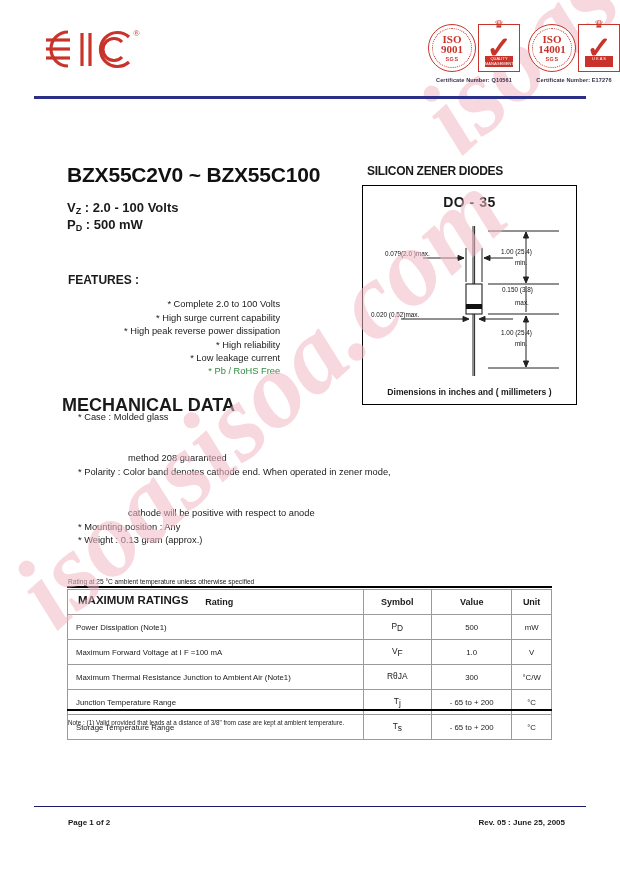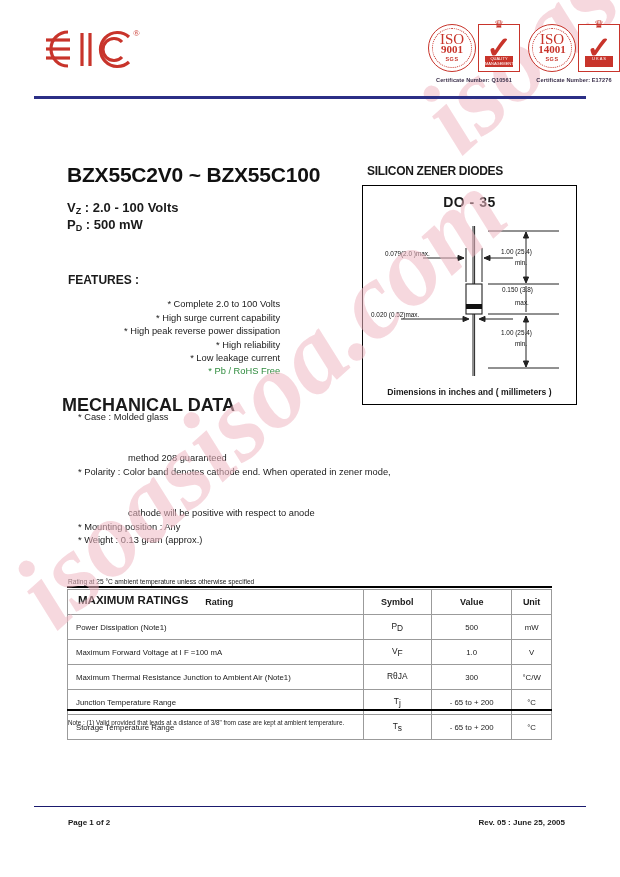--- a/index.html
+++ b/index.html
@@ -41,21 +41,21 @@
   .cert-marks{display:flex;align-items:center;gap:2px;}
   .iso-round{
     width:46px;height:46px;border:1.4px solid #c8342b;border-radius:50%;
     display:flex;flex-direction:column;align-items:center;justify-content:center;
     color:#c8342b;position:relative;background:#fff;
   }
   .iso-round .ring{
     position:absolute;left:3px;top:3px;right:3px;bottom:3px;
     border:1px dotted #c8342b;border-radius:50%;
   }
-  .iso-round .iso-t{font-family:"Liberation Serif",serif;font-size:15px;line-height:10px;font-weight:normal;}
+  .iso-round .iso-t{font-family:"Liberation Serif",serif;font-size:11px;line-height:10px;font-weight:bold;}
   .iso-round .iso-n{font-family:"Liberation Serif",serif;font-size:11px;line-height:11px;font-weight:bold;}
   .iso-round .sgs{font-size:5.5px;font-weight:bold;letter-spacing:.5px;margin-top:1px;}
   .iso-sq{
     width:40px;height:46px;border:1.4px solid #c8342b;background:#fff;
     position:relative;display:flex;align-items:center;justify-content:center;
   }
   .crown{position:absolute;left:50%;top:-6px;transform:translateX(-50%);
     font-size:11px;color:#c8342b;line-height:11px;}
   .tick{font-size:30px;color:#c8342b;line-height:30px;font-weight:bold;}
   .sq-band{position:absolute;left:6px;right:6px;bottom:4px;height:11px;

